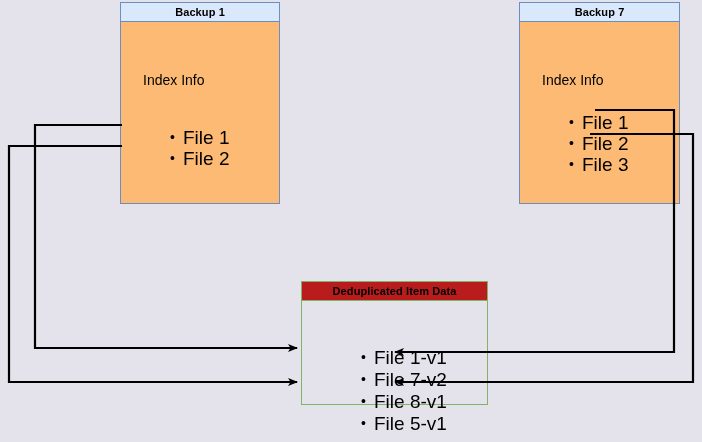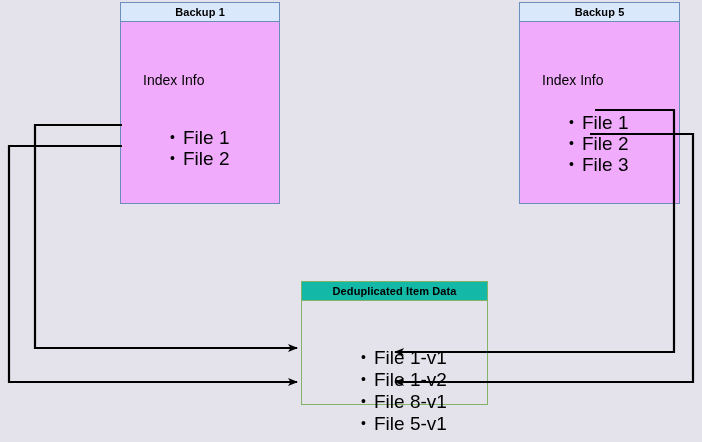--- a/index.html
+++ b/index.html
@@ -21,24 +21,24 @@
     letter-spacing:0.1px;
   }
   .node .bdy{
     box-sizing:border-box;
     width:100%;
     position:relative;
   }
 
   
   .blue .hdr{background:#dae8fc;border:1px solid #6c8ebf;}
-  .blue .bdy{background:#f0abfc;border:1px solid #6c8ebf;border-top:none;padding-left:47px;}
+  .blue .bdy{background:#fdba74;border:1px solid #6c8ebf;border-top:none;padding-left:47px;}
 
   
-  .green .hdr{background:#14b8a6;border:1px solid #82b366;}
+  .green .hdr{background:#b91c1c;border:1px solid #82b366;}
   .green .bdy{background:#e4e2ea;border:1px solid #82b366;border-top:none;}
 
   .idx-label{
     position:absolute;
     font-size:14px;color:#000;white-space:nowrap;
   }
   ul.files{
     position:absolute;
     margin:0;padding:0 0 0 14px;
     list-style:none;
@@ -68,37 +68,37 @@
     <div class="bdy" style="height:182px;">
       <div class="idx-label" style="left:22px;top:50px;">Index Info</div>
       <ul class="files" style="left:48px;top:105px;">
         <li>File 1</li>
         <li>File 2</li>
       </ul>
     </div>
   </div>
 
   <div class="node blue" style="left:475px;top:2px;width:161px;height:202px;">
-    <div class="hdr">Backup 5</div>
+    <div class="hdr">Backup 7</div>
     <div class="bdy" style="height:182px;">
       <div class="idx-label" style="left:22px;top:50px;">Index Info</div>
       <ul class="files" style="left:48px;top:90px;">
         <li>File 1</li>
         <li>File 2</li>
         <li>File 3</li>
       </ul>
     </div>
   </div>
 
   <div class="node green" style="left:257px;top:281px;width:187px;height:156px;">
     <div class="hdr">Deduplicated Item Data</div>
     <div class="bdy" style="height:104px;">
       <ul class="files dedup" style="left:58px;top:46px;">
         <li>File 1-v1</li>
-        <li>File 1-v2</li>
+        <li>File 7-v2</li>
         <li>File 8-v1</li>
         <li>File 5-v1</li>
       </ul>
     </div>
   </div>
 
   <svg id="edges" viewBox="0 0 702 442">
     <defs>
       <marker id="arrow" markerWidth="10" markerHeight="8" refX="9" refY="4" orient="auto" markerUnits="userSpaceOnUse">
         <path d="M0,0 L10,4 L0,8 L2.5,4 z" fill="#000"></path>

